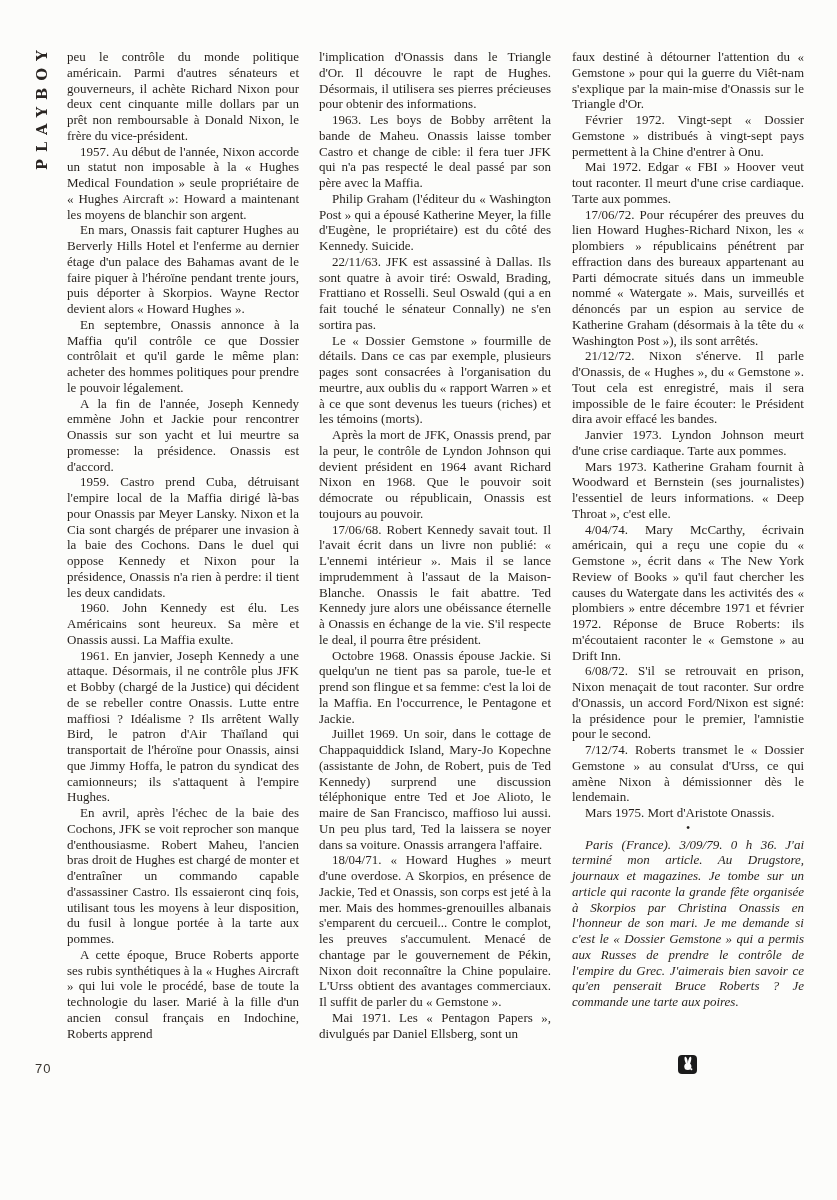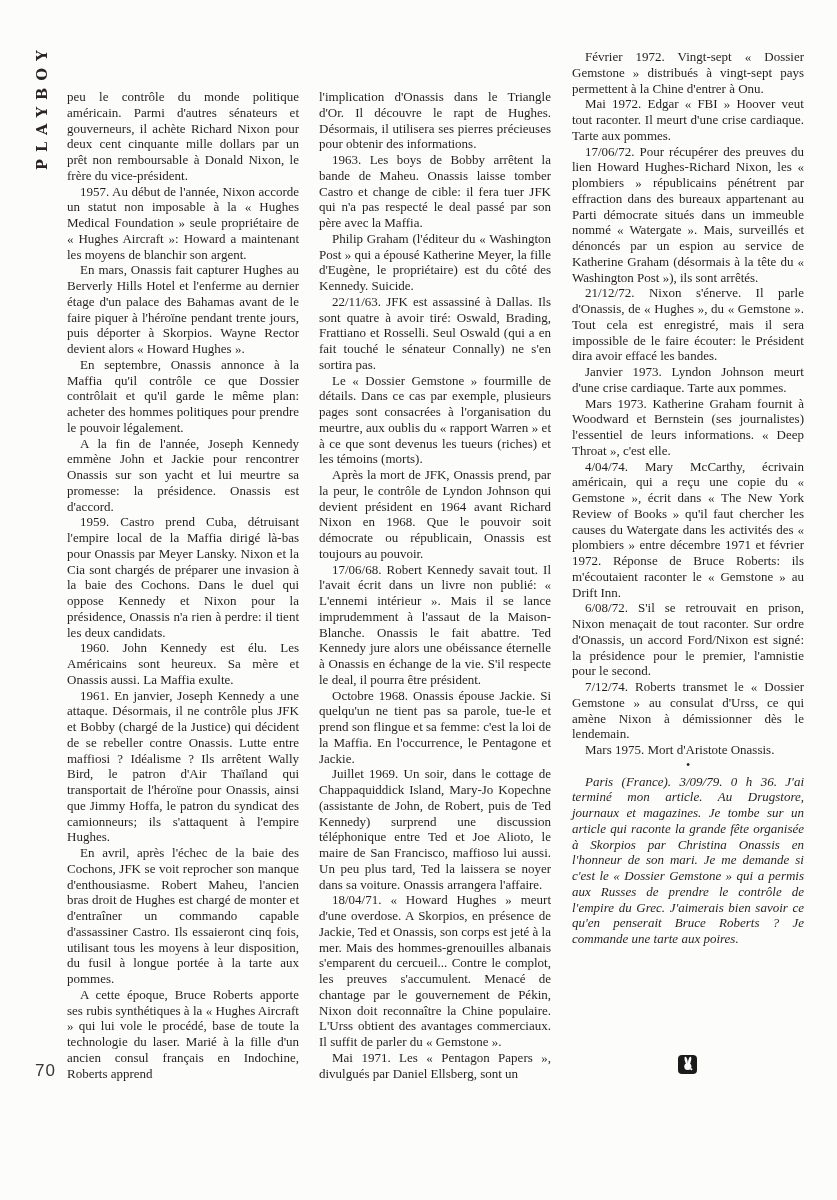--- a/index.html
+++ b/index.html
@@ -36,34 +36,34 @@
     line-height: 15.75px;
     text-align: justify;
     hyphens: auto;
     -webkit-hyphens: auto;
     color: #241f1b;
   }
   #col1 { left: 67px;  }
   #col2 { left: 319px; }
   #col3 { left: 572px; }
   p.para { margin: 0; text-indent: 13px; }
-  p.para.noindent { text-indent: 0; margin-top: 40px; }
+  p.para.noindent { text-indent: 0; }
   p.para.italic { font-style: italic; }
   p.para.separator {
     text-indent: 0;
     text-align: center;
     font-size: 12px;
     line-height: 15.75px;
     letter-spacing: 0;
   }
   .page-number {
     position: absolute;
     left: 35px; top: 1061px;
     font-family: "Liberation Sans", sans-serif;
-    font-size: 17px;
+    font-size: 13px;
     letter-spacing: 1px;
     color: #39352f;
   }
   .bunny {
     position: absolute;
     left: 678px; top: 1055px;
     width: 19px; height: 19px;
   }
   .bunny svg { display: block; }
 </style>
@@ -95,20 +95,21 @@
       <p class="para">Le « Dossier Gemstone » fourmille de détails. Dans ce cas par exemple, plusieurs pages sont consacrées à l'organisation du meurtre, aux oublis du « rapport Warren » et à ce que sont devenus les tueurs (riches) et les témoins (morts).</p>
       <p class="para">Après la mort de JFK, Onassis prend, par la peur, le contrôle de Lyndon Johnson qui devient président en 1964 avant Richard Nixon en 1968. Que le pouvoir soit démocrate ou républicain, Onassis est toujours au pouvoir.</p>
       <p class="para">17/06/68. Robert Kennedy savait tout. Il l'avait écrit dans un livre non publié: « L'ennemi intérieur ». Mais il se lance imprudemment à l'assaut de la Maison-Blanche. Onassis le fait abattre. Ted Kennedy jure alors une obéissance éternelle à Onassis en échange de la vie. S'il respecte le deal, il pourra être président.</p>
       <p class="para">Octobre 1968. Onassis épouse Jackie. Si quelqu'un ne tient pas sa parole, tue-le et prend son flingue et sa femme: c'est la loi de la Maffia. En l'occurrence, le Pentagone et Jackie.</p>
       <p class="para">Juillet 1969. Un soir, dans le cottage de Chappaquiddick Island, Mary-Jo Kopechne (assistante de John, de Robert, puis de Ted Kennedy) surprend une discussion téléphonique entre Ted et Joe Alioto, le maire de San Francisco, maffioso lui aussi. Un peu plus tard, Ted la laissera se noyer dans sa voiture. Onassis arrangera l'affaire.</p>
       <p class="para">18/04/71. « Howard Hughes » meurt d'une overdose. A Skorpios, en présence de Jackie, Ted et Onassis, son corps est jeté à la mer. Mais des hommes-grenouilles albanais s'emparent du cercueil... Contre le complot, les preuves s'accumulent. Menacé de chantage par le gouvernement de Pékin, Nixon doit reconnaître la Chine populaire. L'Urss obtient des avantages commerciaux. Il suffit de parler du « Gemstone ».</p>
       <p class="para">Mai 1971. Les « Pentagon Papers », divulgués par Daniel Ellsberg, sont un</p>
     </div>
 
   <div class="column" id="col3">
+      <p class="para noindent">faux destiné à détourner l'attention du « Gemstone » pour qui la guerre du Viêt-nam s'explique par la main-mise d'Onassis sur le Triangle d'Or.</p>
       <p class="para">Février 1972. Vingt-sept « Dossier Gemstone » distribués à vingt-sept pays permettent à la Chine d'entrer à Onu.</p>
       <p class="para">Mai 1972. Edgar « FBI » Hoover veut tout raconter. Il meurt d'une crise cardiaque. Tarte aux pommes.</p>
       <p class="para">17/06/72. Pour récupérer des preuves du lien Howard Hughes-Richard Nixon, les « plombiers » républicains pénétrent par effraction dans des bureaux appartenant au Parti démocrate situés dans un immeuble nommé « Watergate ». Mais, surveillés et dénoncés par un espion au service de Katherine Graham (désormais à la tête du « Washington Post »), ils sont arrêtés.</p>
       <p class="para">21/12/72. Nixon s'énerve. Il parle d'Onassis, de « Hughes », du « Gemstone ». Tout cela est enregistré, mais il sera impossible de le faire écouter: le Président dira avoir effacé les bandes.</p>
       <p class="para">Janvier 1973. Lyndon Johnson meurt d'une crise cardiaque. Tarte aux pommes.</p>
       <p class="para">Mars 1973. Katherine Graham fournit à Woodward et Bernstein (ses journalistes) l'essentiel de leurs informations. « Deep Throat », c'est elle.</p>
       <p class="para">4/04/74. Mary McCarthy, écrivain américain, qui a reçu une copie du « Gemstone », écrit dans « The New York Review of Books » qu'il faut chercher les causes du Watergate dans les activités des « plombiers » entre décembre 1971 et février 1972. Réponse de Bruce Roberts: ils m'écoutaient raconter le « Gemstone » au Drift Inn.</p>
       <p class="para">6/08/72. S'il se retrouvait en prison, Nixon menaçait de tout raconter. Sur ordre d'Onassis, un accord Ford/Nixon est signé: la présidence pour le premier, l'amnistie pour le second.</p>
       <p class="para">7/12/74. Roberts transmet le « Dossier Gemstone » au consulat d'Urss, ce qui amène Nixon à démissionner dès le lendemain.</p>
       <p class="para">Mars 1975. Mort d'Aristote Onassis.</p>

